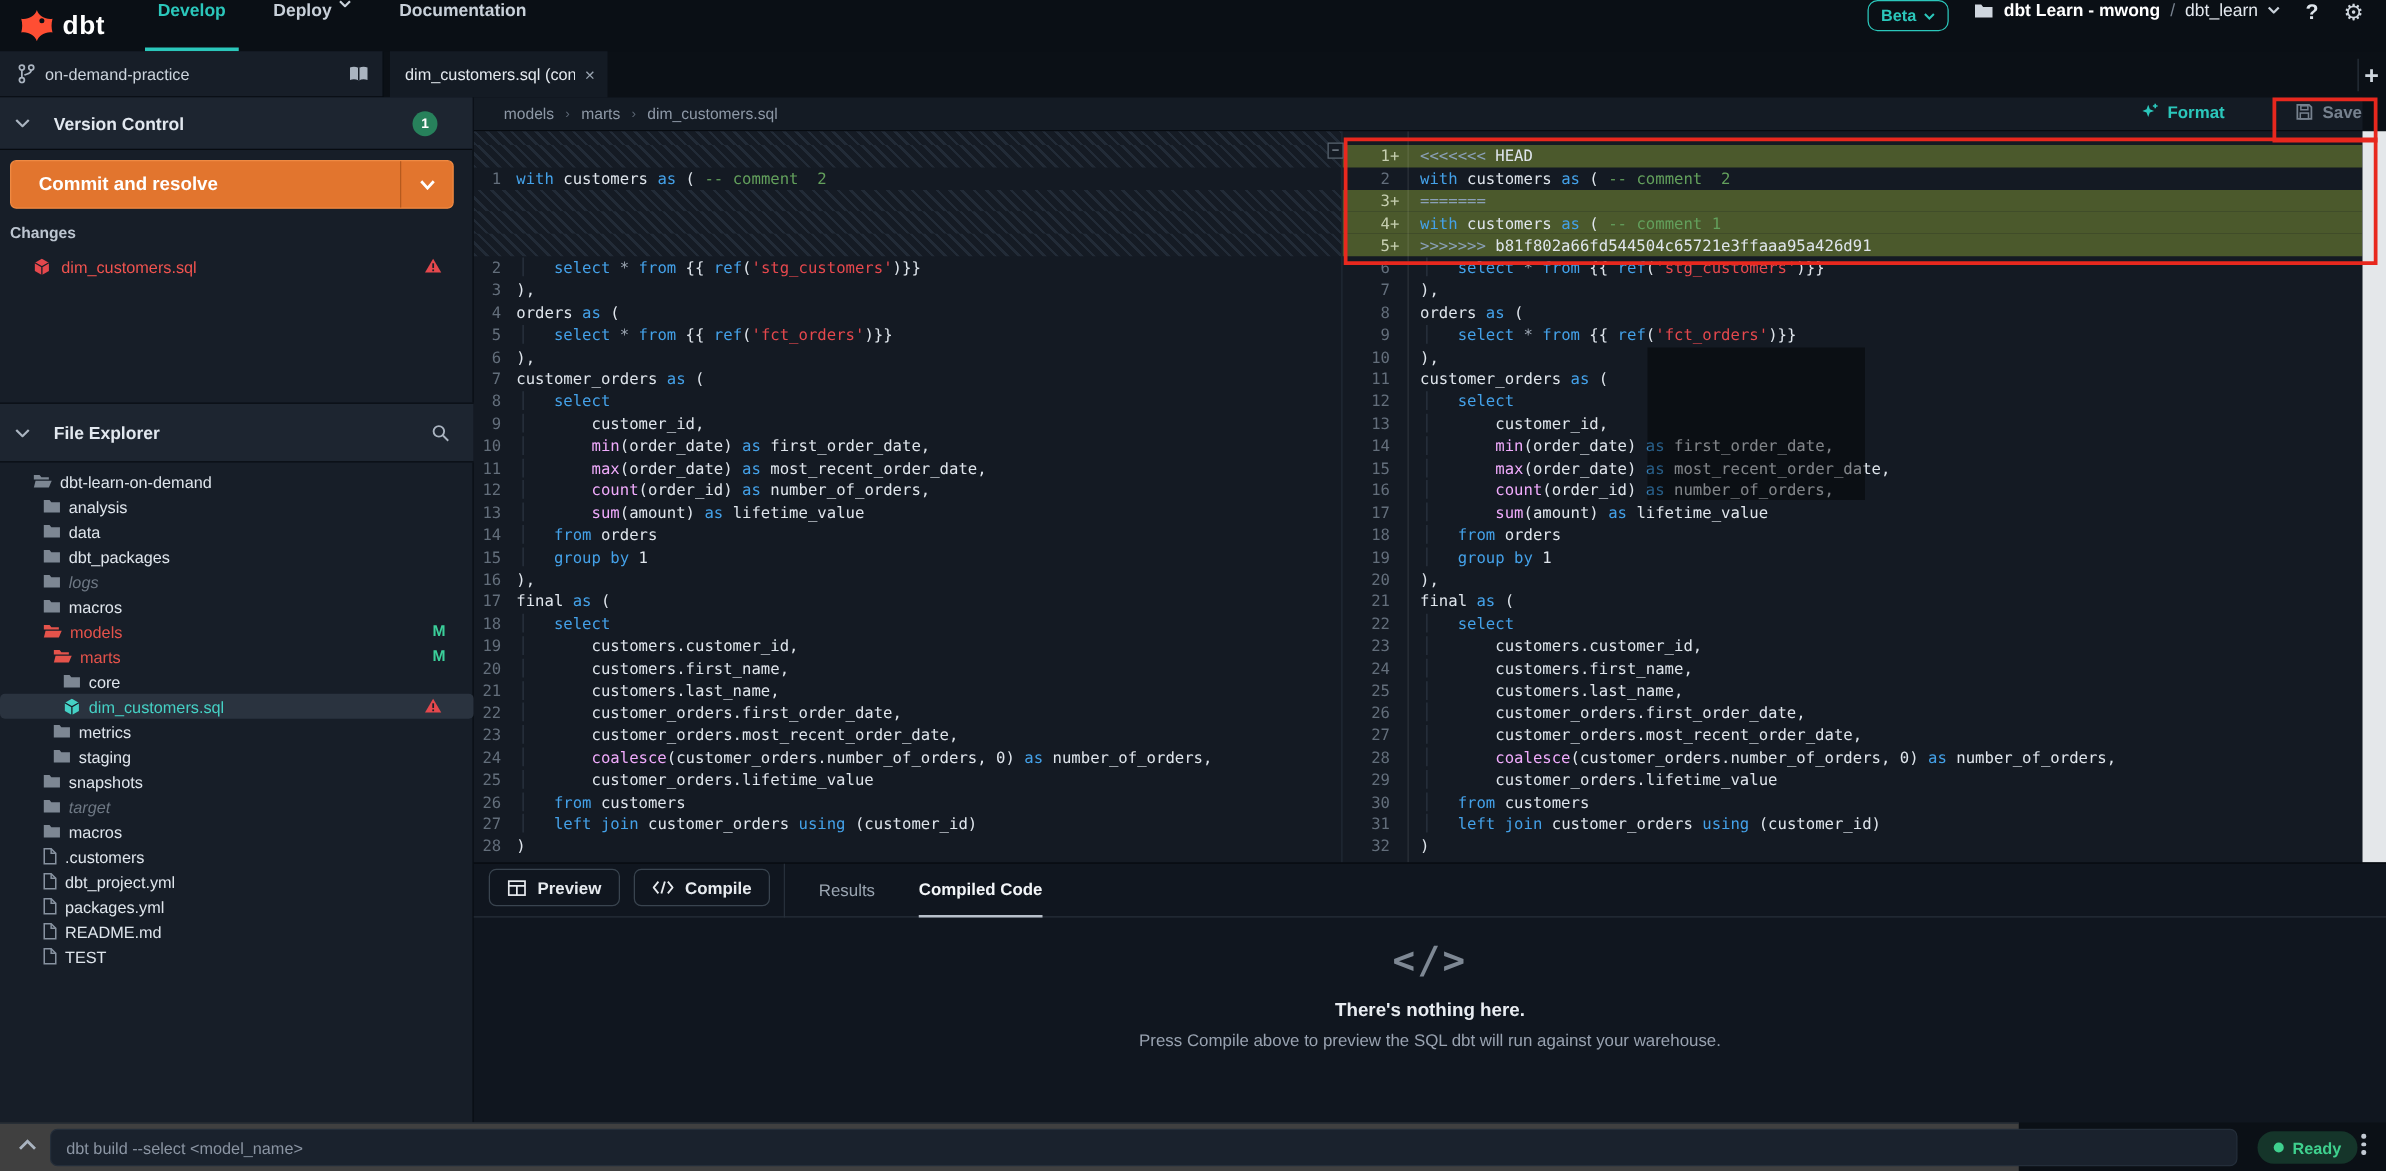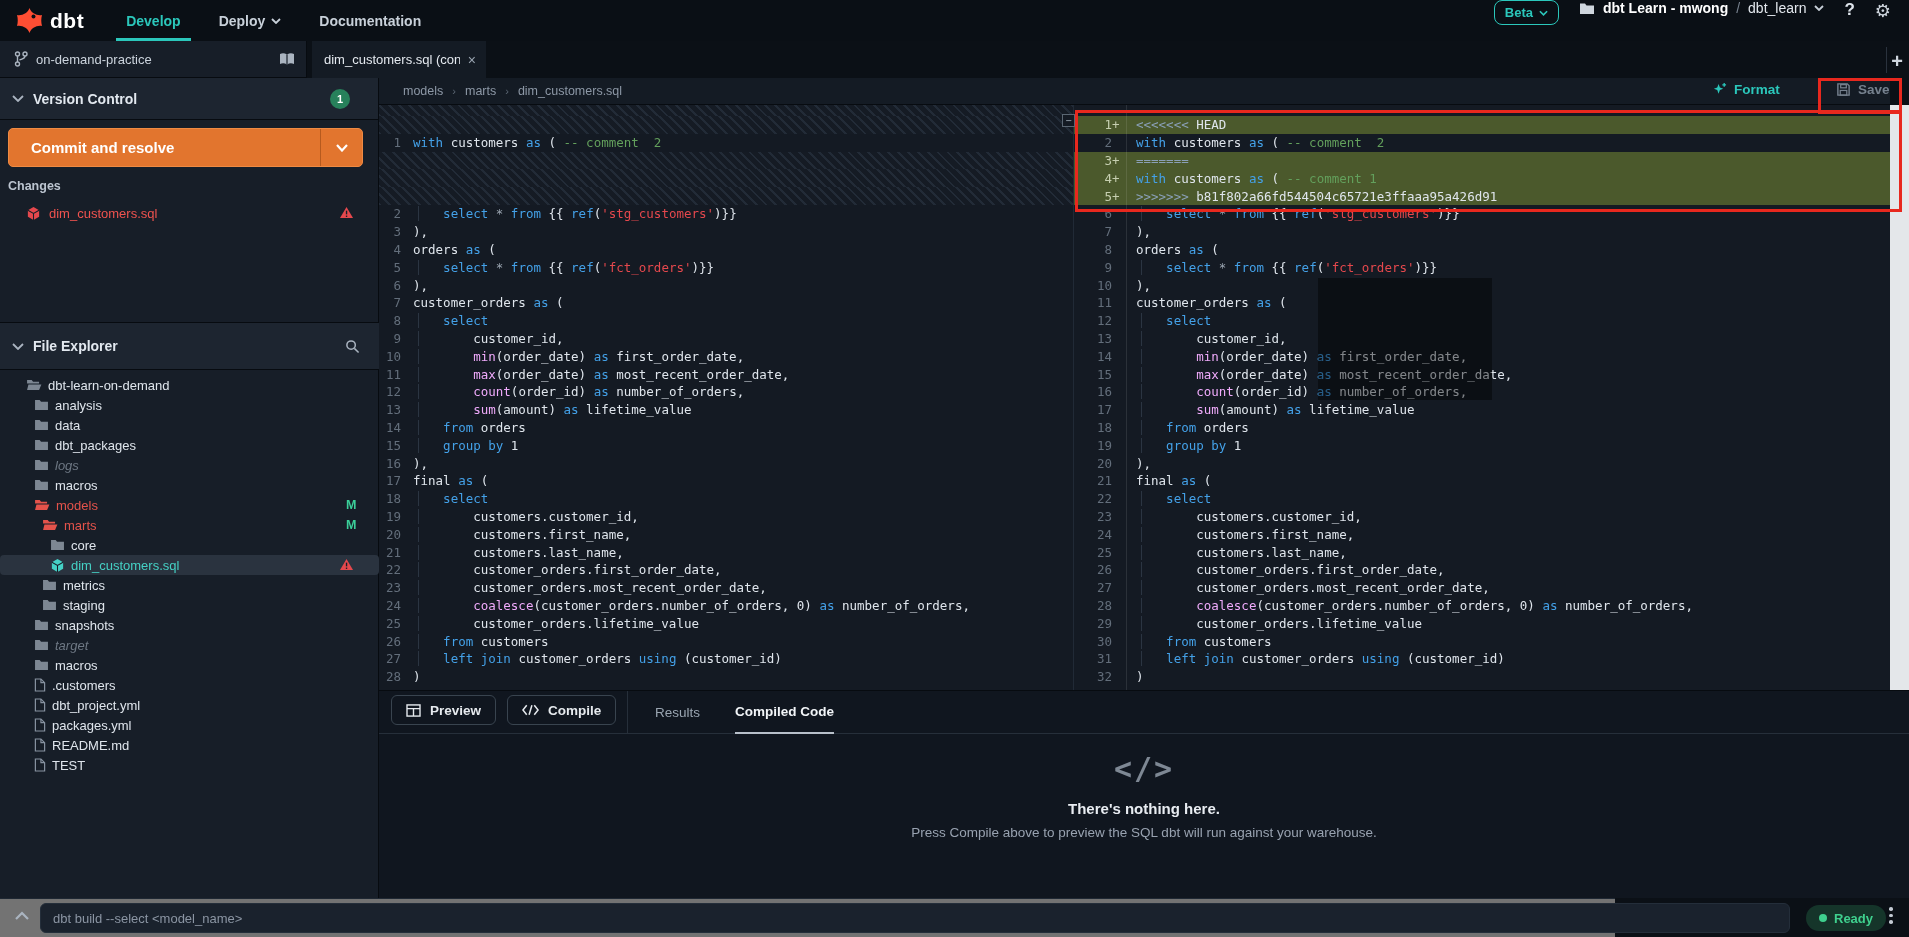--- a/index.html
+++ b/index.html
@@ -7,39 +7,39 @@
   .stage{ position:relative; width:1909px; height:937px; overflow:hidden;
     background:#0b1016; font-family:"Liberation Sans",sans-serif; color:#dfe5ec; }
   .abs{ position:absolute; }
   svg{ display:block; }
 
   
   .navbar{ left:0; top:0; width:1909px; height:41px; background:#0a0f15; display:flex; align-items:center; }
   .brand{ display:flex; align-items:center; gap:7px; margin-left:16px; }
   .brand-name{ font-size:21px; font-weight:bold; color:#fff; letter-spacing:.5px; }
   .nav-tabs{ display:flex; align-items:center; margin-left:42px; gap:38px; height:100%; }
-  .nav-tab{ font-size:14px; font-weight:bold; color:#c8d0d9; display:flex; align-items:center; gap:6px; height:100%; position:relative; cursor:pointer; }
+  .nav-tab{ font-size:14px; font-weight:bold; color:#c8d0d9; display:flex; gap:6px; height:100%; position:relative; cursor:pointer; }
   .nav-tab.active{ color:#2bc7bb; }
   .nav-tab.active::after{ content:""; position:absolute; left:-10px; right:-10px; bottom:0; height:3px; background:#2bc7bb; }
   .nav-right{ position:absolute; right:18px; top:0; height:41px; display:flex; align-items:flex-start; gap:20px; }
   .beta-pill{ border:1.5px solid #2bc7bb; color:#2bc7bb; font-weight:bold; font-size:13px;
     border-radius:8px; padding:4px 10px; display:flex; align-items:center; gap:6px; }
   .proj{ display:flex; align-items:center; gap:8px; font-size:14px; }
   .proj b{ color:#fff; } .proj .sep{ color:#78828f; } .proj .sub{ color:#e3e8ee; font-weight:normal; }
   .help-q{ font-size:17px; font-weight:bold; color:#dfe5ec; }
   .gear{ font-size:18px; color:#cfd6de; font-family:"DejaVu Sans",sans-serif; }
 
   
   .branch-row{ left:0; top:41px; width:307px; height:37px; background:#171e28;
     border-right:1px solid #070b10; border-bottom:1px solid #070b10; display:flex; align-items:center; }
   .branch-name{ font-size:13px; color:#ccd4dd; margin-left:8px; }
   .sidebar{ left:0; top:78px; width:379px; height:820px; background:#171e28; border-right:1px solid #070b10; }
   .sec-head{ height:42px; background:#1d2530; border-bottom:1px solid #070b10; display:flex; align-items:center; position:relative; }
   .sec-head .chev{ margin-left:12px; }
-  .sec-title{ font-size:14px; font-weight:bold; color:#e2e8ef; margin-left:9px; }
+  .sec-title{ font-size:14px; font-weight:bold; color:#e2e8ef; margin-left:19px; }
   .badge-1{ position:absolute; left:330px; top:11px; width:20px; height:20px; border-radius:50%;
     background:#27815b; color:#fff; font-size:11px; font-weight:bold; display:flex; align-items:center; justify-content:center; }
   .commit-btn{ position:absolute; left:8px; top:50px; width:355px; height:39px; background:#e2752e;
     border:1px solid #ef8a43; border-radius:5px; display:flex; align-items:center; cursor:pointer; }
   .commit-label{ color:#fff; font-weight:bold; font-size:15px; margin-left:22px; flex:1; }
   .commit-split{ width:42px; height:100%; border-left:1px solid #b65a1e; display:flex; align-items:center; justify-content:center; }
   .changes-label{ position:absolute; left:8px; top:101px; font-size:12.5px; font-weight:bold; color:#bcc5d0; }
   .changed-file{ position:absolute; left:0; top:124px; width:379px; height:22px; display:flex; align-items:center; }
   .changed-file .nm{ color:#f0534f; font-size:13px; margin-left:8px; }
   .fe-head{ position:absolute; left:0; top:244px; width:379px; height:48px; background:#1d2530;
@@ -111,21 +111,21 @@
     display:flex; align-items:center; gap:9px; padding:0 14px; color:#e6eaee; font-size:13.5px; font-weight:bold; cursor:pointer; }
   .vdiv{ position:absolute; left:248px; top:0; width:1px; height:43px; background:#262f3a; }
   .btab{ position:absolute; top:0; height:43px; display:flex; align-items:center; font-size:13.5px; color:#9aa5b1; cursor:pointer; }
   .btab.active{ color:#f2f5f8; font-weight:bold; border-bottom:2px solid #b8c0ca; }
   .empty{ position:absolute; left:0; top:60px; width:100%; text-align:center; }
   .empty .eicon{ font-family:"DejaVu Sans Mono",monospace; font-size:30px; font-weight:bold; color:#7e8894; letter-spacing:2px; }
   .empty .etitle{ margin-top:14px; font-size:15px; font-weight:bold; color:#e8ecf1; }
   .empty .esub{ margin-top:8px; font-size:13.5px; color:#98a2b0; }
 
   
-  .cmdbar{ left:0; top:898px; width:1615px; height:39px; background:#737373; border-top:1px solid #1f2833; }
+  .cmdbar{ left:0; top:898px; width:1615px; height:39px; background:#404040; border-top:1px solid #1f2833; }
   .chev-up{ position:absolute; left:14px; top:12px; }
   .cmd-input{ position:absolute; left:40px; top:4px; width:1750px; height:30px; background:#1a222d;
     border:1px solid #242e3a; border-radius:6px; color:#c9d1da; font-size:13px; padding:0 12px;
     font-family:"Liberation Sans",sans-serif; outline:none; }
   .cmd-input::placeholder{ color:#8b95a3; }
   .ready-pill{ position:absolute; left:1806px; top:6px; height:26px; border-radius:13px; background:#15352a;
     display:flex; align-items:center; gap:7px; padding:0 13px; color:#3fd08e; font-size:13px; font-weight:bold; }
   .ready-dot{ width:8px; height:8px; border-radius:50%; background:#3fd08e; }
   .kebab{ position:absolute; left:1884px; top:8px; width:14px; display:flex; flex-direction:column; gap:3px; align-items:center; cursor:pointer; }
   .kebab i{ width:3.5px; height:3.5px; border-radius:50%; background:#c3cad3; }

